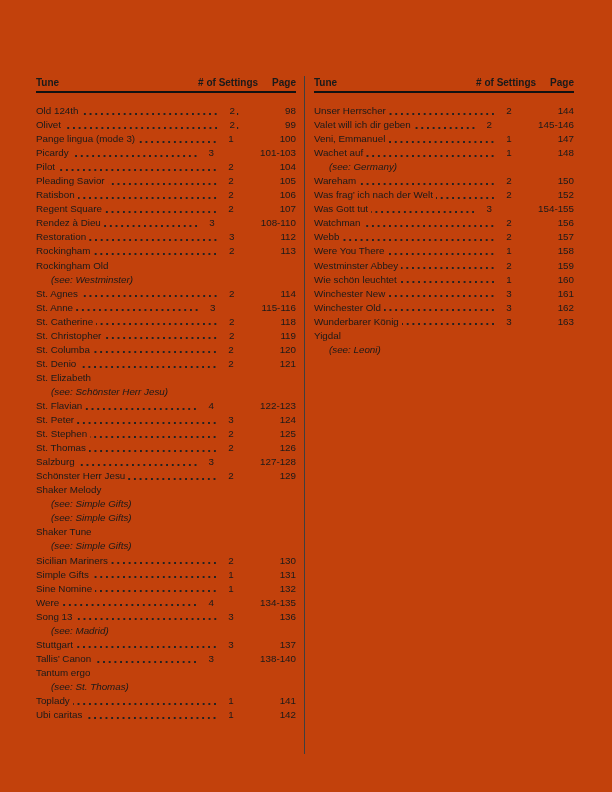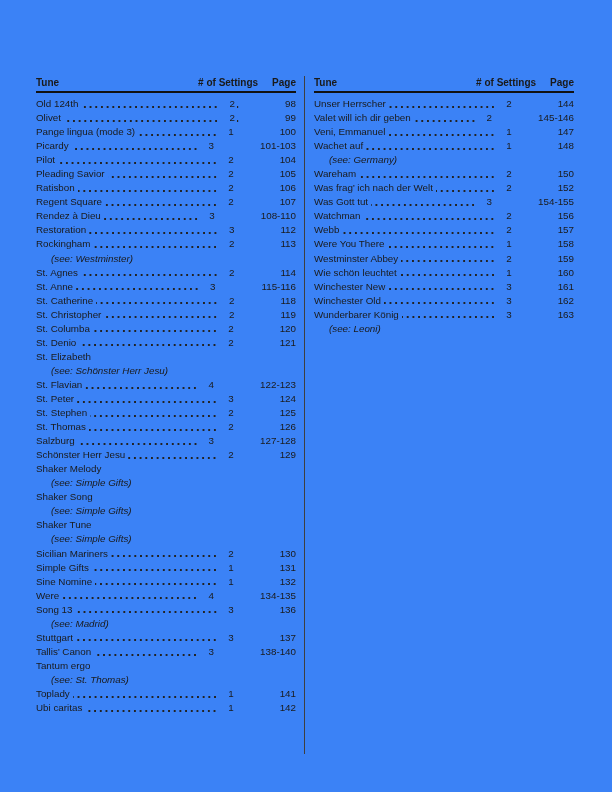--- a/index.html
+++ b/index.html
@@ -11,21 +11,21 @@
     width: 612px;
     height: 792px;
     position: relative;
     font-family: "Liberation Sans", "DejaVu Sans", sans-serif;
     color: #1a1a1a;
     overflow: hidden;
   }
   .sheet {
     position: absolute;
     inset: 0;
-    background: #3b82f6;
+    background: #c2410c;
   }
   .col {
     position: absolute;
     top: 77px;
     width: 260px;
   }
   .col-left  { left: 36px; }
   .col-right { left: 314px; }
   .divider {
     position: absolute;
@@ -40,21 +40,21 @@
     align-items: baseline;
     font-weight: bold;
     font-size: 10px;
     line-height: 12px;
     border-bottom: 2px solid #121212;
     padding-bottom: 2px;
     white-space: nowrap;
   }
   .hdr .sp { flex: 1 1 auto; }
   .hp { margin-left: 14px; }
-  .rows { margin-top: 4px; }
+  .rows { margin-top: 11px; }
   .row {
     display: flex;
     align-items: baseline;
     height: 14.05px;
     line-height: 14.05px;
     font-size: 9.8px;
     white-space: nowrap;
   }
   .nm { flex: 0 0 auto; }
   .lead {
@@ -183,20 +183,23 @@
         </div>
         <div class="row">
           <span class="nm">Rockingham</span>
           <span class="lead"></span>
           <span class="set">2</span>
           <span class="mid">
             <span class="lead"></span>
             <span class="pg">113</span>
           </span>
         </div>
+        <div class="row">
+          <span class="nm">Rockingham Old</span>
+        </div>
         <div class="row see-row">
           <span>(see: Westminster)</span>
         </div>
         <div class="row">
           <span class="nm">St. Agnes</span>
           <span class="lead"></span>
           <span class="set">2</span>
           <span class="mid">
             <span class="lead"></span>
             <span class="pg">114</span>
@@ -305,23 +308,20 @@
           <span class="mid">
             <span class="lead"></span>
             <span class="pg">129</span>
           </span>
         </div>
         <div class="row">
           <span class="nm">Shaker Melody</span>
         </div>
         <div class="row see-row">
           <span>(see: Simple Gifts)</span>
-        </div>
-        <div class="row">
-          <span class="nm">Shaker Song</span>
         </div>
         <div class="row see-row">
           <span>(see: Simple Gifts)</span>
         </div>
         <div class="row">
           <span class="nm">Shaker Tune</span>
         </div>
         <div class="row see-row">
           <span>(see: Simple Gifts)</span>
         </div>
@@ -557,18 +557,21 @@
         </div>
         <div class="row">
           <span class="nm">Wunderbarer König</span>
           <span class="lead"></span>
           <span class="set">3</span>
           <span class="mid">
             <span class="lead"></span>
             <span class="pg">163</span>
           </span>
         </div>
+        <div class="row">
+          <span class="nm">Yigdal</span>
+        </div>
         <div class="row see-row">
           <span>(see: Leoni)</span>
         </div>
       </div>
     </div>
 </div>
 
 </body></html>

